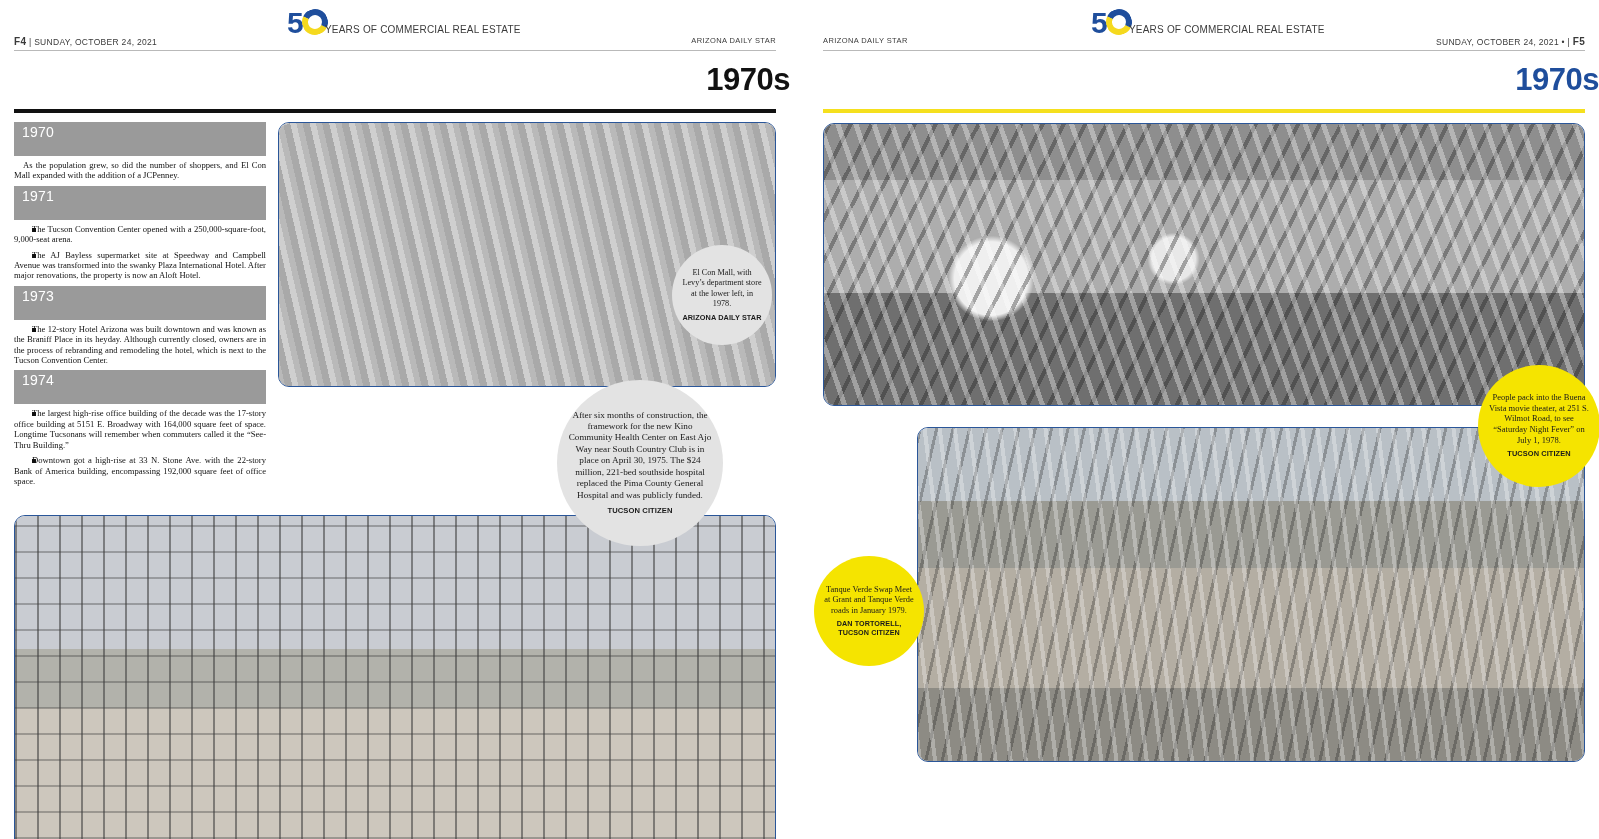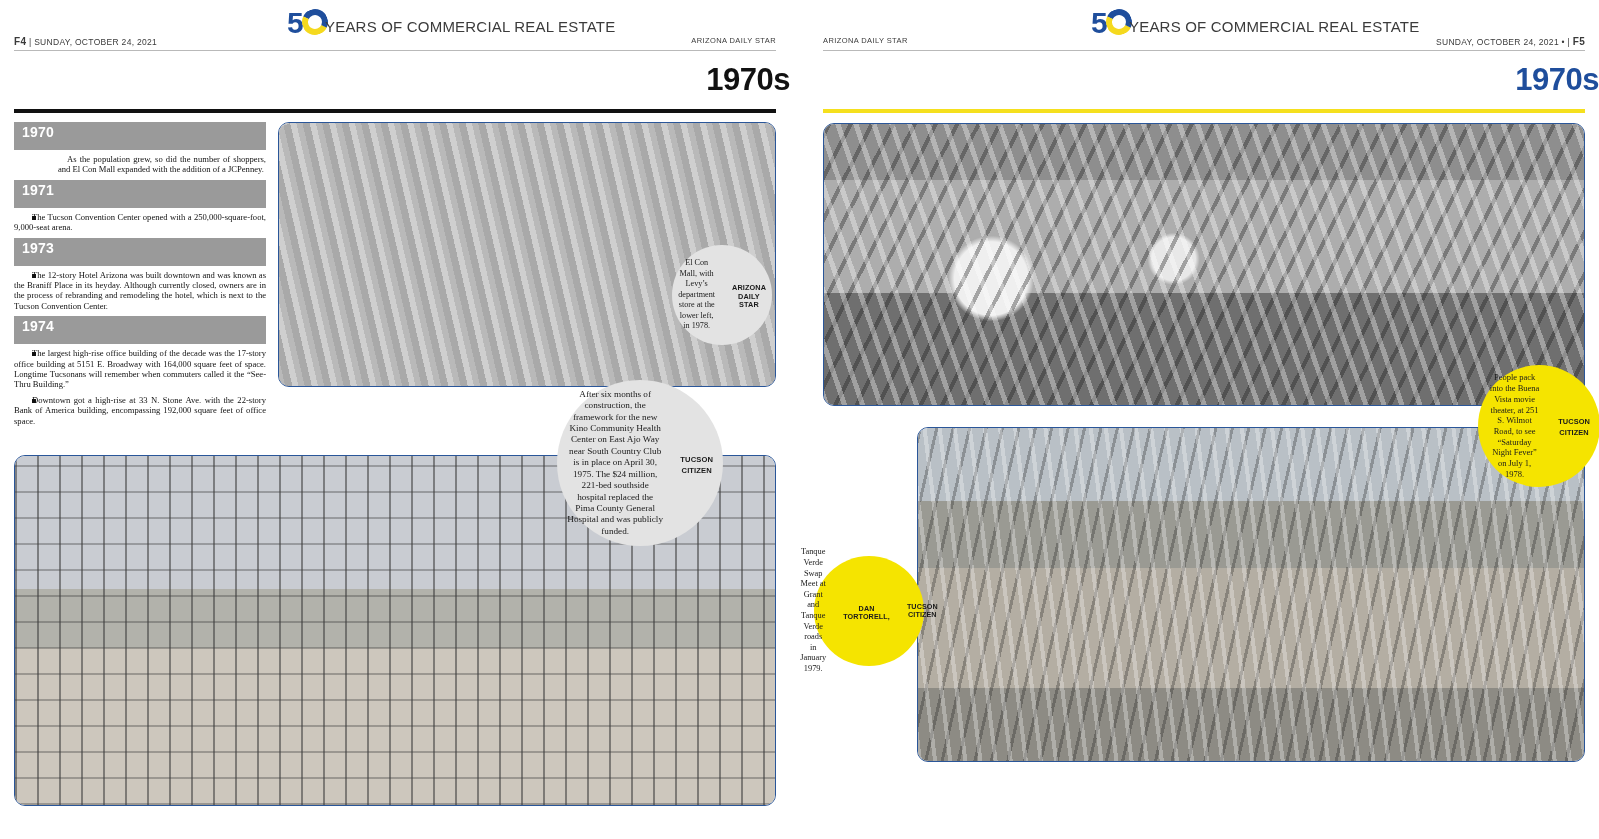--- a/index.html
+++ b/index.html
@@ -40,21 +40,21 @@
     color: #1f4e9c; letter-spacing: -1px;
   }
   .logo-zero {
     position: absolute; left: 15px; top: 1px;
     width: 26px; height: 26px; border-radius: 50%;
     border: 6px solid #1f4e9c;
     border-left-color: #f5d91e; border-bottom-color: #f5d91e;
     transform: rotate(-20deg);
   }
   .logo-text {
-    font-size: 15px; letter-spacing: .2px; color: #3b3b3b;
+    font-size: 10px; letter-spacing: .2px; color: #3b3b3b;
     font-family: "Liberation Sans", sans-serif; white-space: nowrap;
     position: relative; top: -3px; left: -4px;
   }
   .folio {
     position: absolute; top: 36px; font-size: 8.5px; color: #3a3a3a;
     letter-spacing: .3px; white-space: nowrap;
   }
   .folio b { font-size: 10px; }
   .folio.fl { left: 14px; text-align: center; }
   .folio.fr { right: 14px; }
@@ -73,29 +73,29 @@
   .page.right .decade { color: #1f4e9c; }
   .rule-decade { margin: 11px 14px 0 14px; height: 4px; background: #111; }
   .rule-decade.yellow { background: #f5e01e; height: 4px; }
 
   
   .body-left { position: relative; padding: 9px 14px 0 14px; }
   .cols { display: flex; gap: 12px; align-items: flex-start; }
   .textcol { width: 252px; flex: none; }
 
   .yearbar {
-    background: #9a9a9a; color: #ffffff; font-weight: 700; font-size: 14px;
-    padding: 2px 0 10px 8px; letter-spacing: .2px; margin-bottom: 4px;
+    background: #9a9a9a; color: #ffffff; font-weight: 400; font-size: 14px;
+    padding: 2px 0 16px 8px; letter-spacing: .2px; margin-bottom: 4px;
   }
   .para {
     font-family: "Liberation Serif", serif;
     font-size: 8.6px; line-height: 10.4px; color: #111;
     text-align: justify; margin-bottom: 5px;
   }
-  .para.indent { text-indent: 9px; margin-left: 44px; }
+  .para.indent { text-indent: 9px; }
   .bullet { display: inline-block; width: 9px; }
   .bullet i { display: inline-block; width: 4px; height: 4px; background: #111; }
   .para.bulleted { text-indent: 9px; }
 
   .photocol { flex: 1; position: relative; }
 
   .photo {
     position: relative; border: 1.6px solid #2a5699; border-radius: 11px;
     overflow: hidden; background: #d6d6d6;
   }
@@ -127,25 +127,24 @@
   .ph-swap {
     background:
       repeating-linear-gradient(83deg, rgba(255,255,255,.3) 0 4px, transparent 4px 15px),
       repeating-linear-gradient(-77deg, rgba(20,20,20,.28) 0 3px, transparent 3px 16px),
       linear-gradient(#b9c0c6 0 22%, #9a9a93 22% 42%, #b4aea3 42% 78%, #8d8b84 78% 100%);
   }
 
   
   .bubble {
     position: absolute; border-radius: 50%;
-    display: flex; flex-direction: row; align-items: center; justify-content: center;
+    display: flex; flex-direction: column; align-items: center; justify-content: center;
     text-align: center; padding: 10px;
     font-family: "Liberation Serif", serif;
     z-index: 5;
-    gap: 17px;
   }
   .bubble.gray { background: #e3e3e3; color: #1a1a1a; }
   .bubble.yellow { background: #f5e400; color: #1a1a1a; }
   .bubble .txt { display: block; }
   .bubble .credit {
     font-family: "Liberation Sans", sans-serif;
     font-weight: 700; letter-spacing: .1px; margin-top: 4px;
   }
 
   
@@ -200,20 +199,21 @@
         <div class="textcol">
 
           <div>
             <div class="yearbar">1970</div>
             <p class="para indent">As the population grew, so did the number of shoppers, and El Con Mall expanded with the addition of a JCPenney.</p>
           </div>
 
           <div>
             <div class="yearbar">1971</div>
             <p class="para bulleted"><span class="bullet"><i></i></span><span>The Tucson Convention Center opened with a 250,000-square-foot, 9,000-seat arena.</span></p>
+            <p class="para bulleted"><span class="bullet"><i></i></span><span>The AJ Bayless supermarket site at Speedway and Campbell Avenue was transformed into the swanky Plaza International Hotel. After major renovations, the property is now an Aloft Hotel.</span></p>
           </div>
 
           <div>
             <div class="yearbar">1973</div>
             <p class="para bulleted"><span class="bullet"><i></i></span><span>The 12-story Hotel Arizona was built downtown and was known as the Braniff Place in its heyday. Although currently closed, owners are in the process of rebranding and remodeling the hotel, which is next to the Tucson Convention Center.</span></p>
           </div>
 
           <div>
             <div class="yearbar">1974</div>
             <p class="para bulleted"><span class="bullet"><i></i></span><span>The largest high-rise office building of the decade was the 17-story office building at 5151 E. Broadway with 164,000 square feet of space. Longtime Tucsonans will remember when commuters called it the “See-Thru Building.”</span></p>

